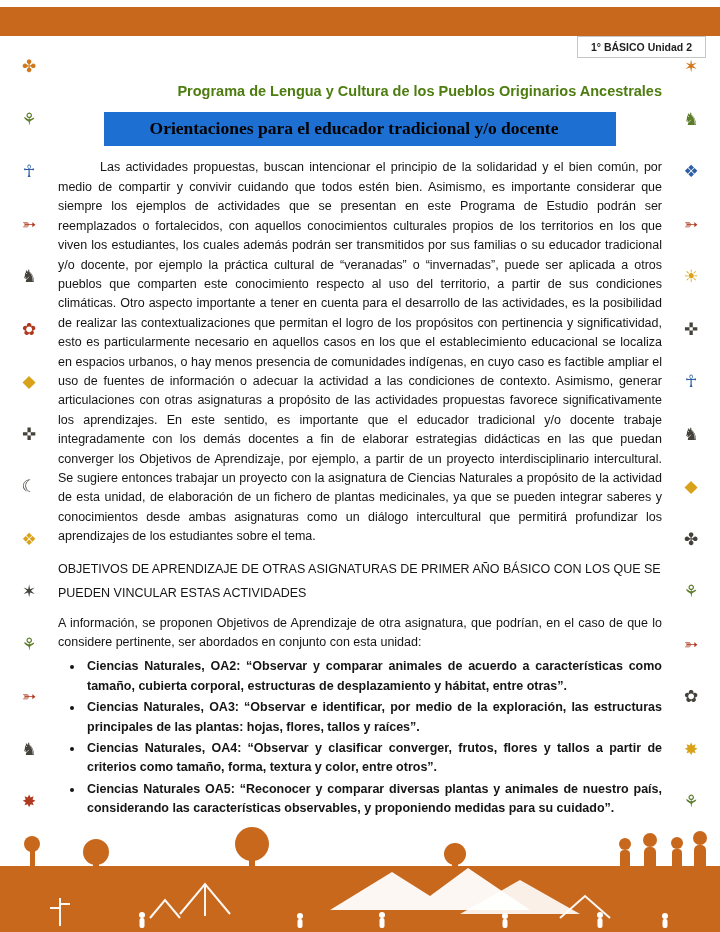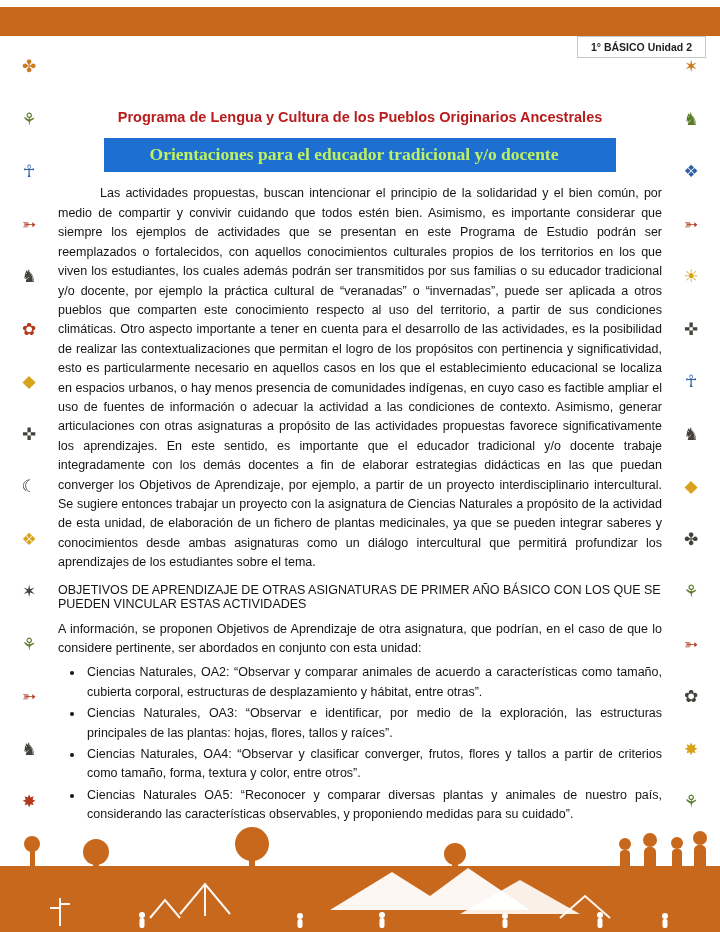--- a/index.html
+++ b/index.html
@@ -12,28 +12,28 @@
   .unit-label { position:absolute; top:36px; right:14px; background:#fff; border:1px solid #c6c6c6;
                 border-radius:0; padding:4px 13px; font-size:10.5px; font-weight:bold; color:#1f1f1f; }
 
   .side-col { position:absolute; top:58px; bottom:122px; width:46px; display:flex; flex-direction:column;
               justify-content:space-between; align-items:center; }
   .side-col.left { left:6px; }
   .side-col.right { right:6px; }
   .glyph { font-size:17px; line-height:1; user-select:none; }
 
   .content { position:absolute; left:58px; top:80px; width:604px; color:#151515; }
-  .program-title { text-align:center; font-weight:bold; font-size:14.5px; line-height:1.55; color:#b91c1c;margin-top:26px; }
-  .banner { margin:10px auto 12px auto; width:512px; background:var(--blue); color:#bef264; text-align:center;
+  .program-title { text-align:right; font-weight:bold; font-size:14.5px; line-height:1.55; color:#4d7c0f; }
+  .banner { margin:10px auto 12px auto; width:512px; background:var(--blue); color:#000000; text-align:center;
             font-family:"Liberation Serif", serif; font-weight:bold; font-size:17.5px; padding:6px 16px 7px 4px; }
   .body-par { font-size:12.5px; line-height:19.4px; text-align:justify; text-indent:42px; }
-  .obj-heading { margin-top:10px; font-size:12.5px; line-height:14px; text-align:left; }
+  .obj-heading { margin-top:10px; font-size:12.5px; line-height:24px; text-align:left; }
   .obj-intro { margin-top:9px; font-size:12.5px; line-height:19.4px; text-align:justify; }
   .bullets { margin-top:5px; padding-left:26px; list-style-type:disc; }
-  .bullets li { font-size:12.5px; line-height:19.4px; text-align:justify; padding-left:3px; margin-bottom:2px; }
+  .bullets li { font-size:12.5px; line-height:19.4px; text-align:justify; padding-left:3px; margin-bottom:2px;font-weight:bold; }
 
   .bottom-band { position:absolute; left:0; bottom:0; width:720px; height:118px; display:block; }
 </style>
 </head>
 <body>
 
 <div class="page">
 
   <div class="top-bar"></div>
 

